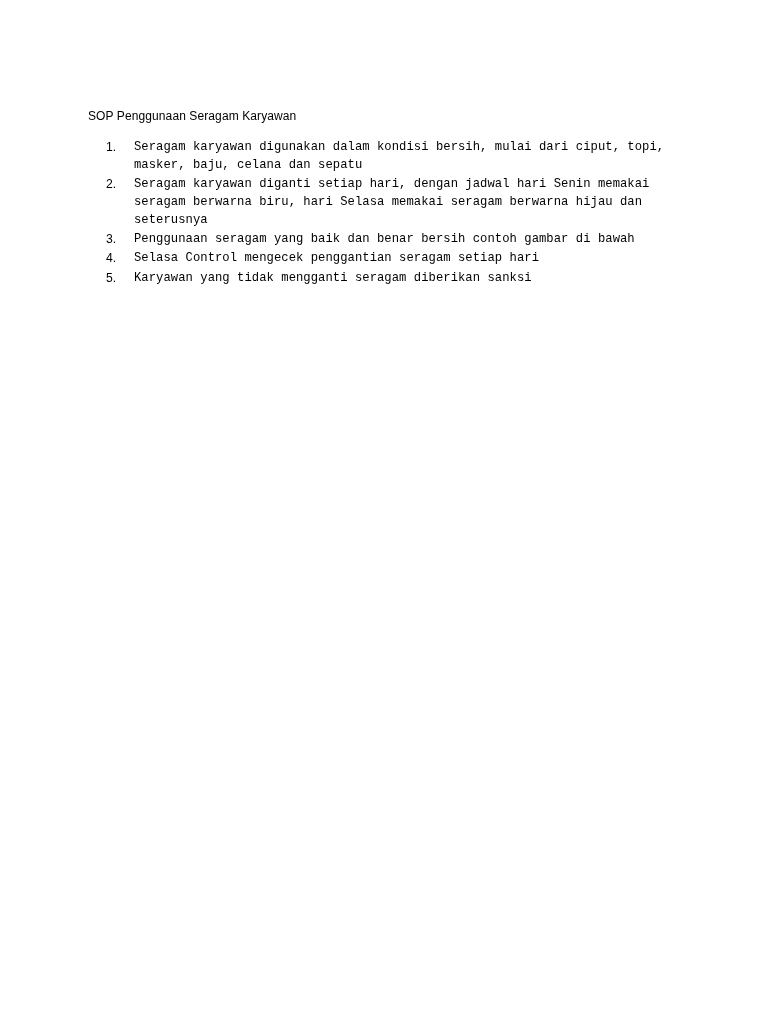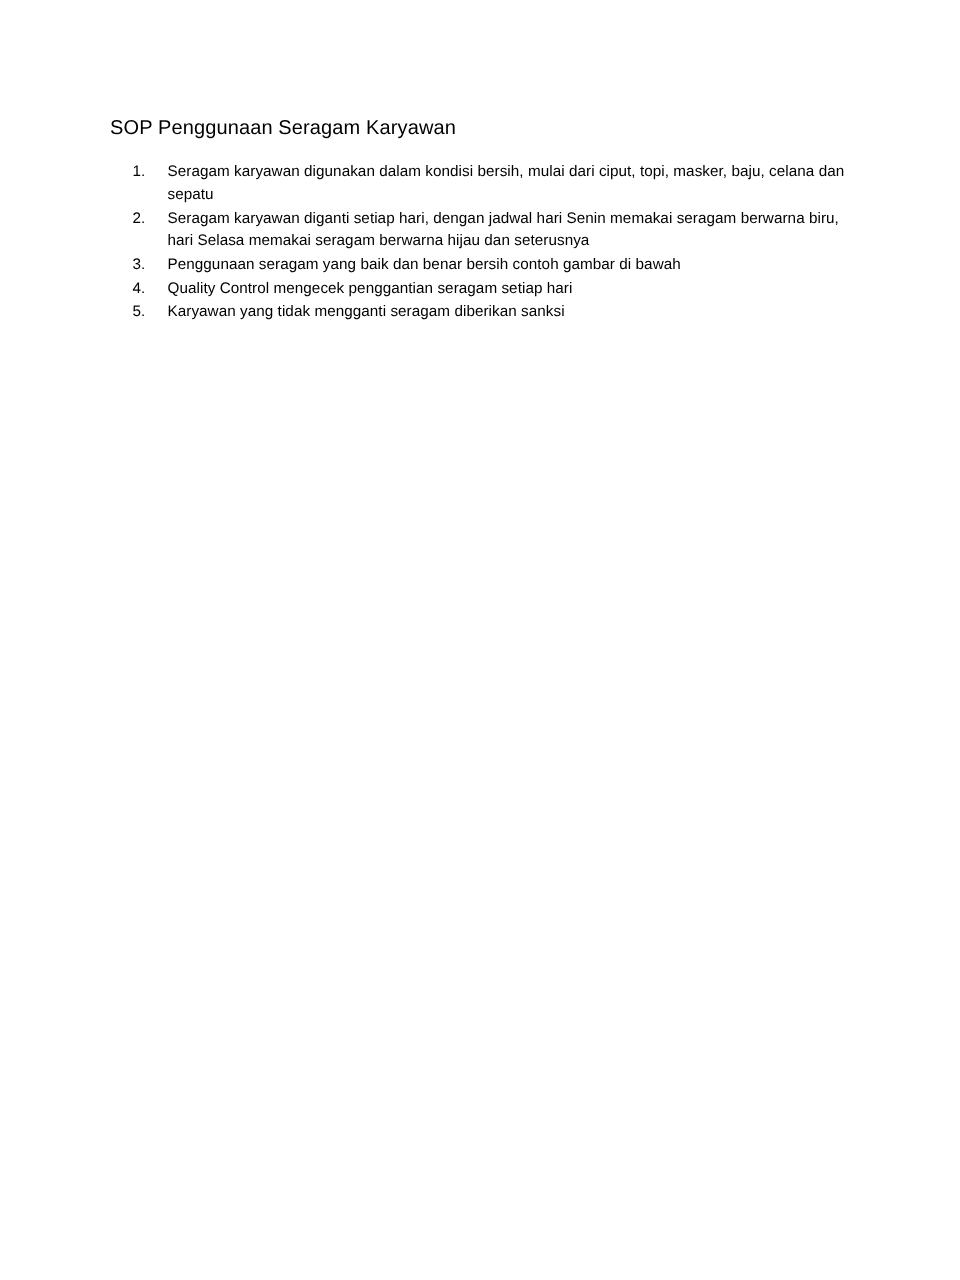--- a/index.html
+++ b/index.html
@@ -21,25 +21,25 @@
     background: #ffffff;
     box-sizing: border-box;
   }
   .doc-body {
     position: absolute;
     left: 88px;
     top: 92px;
     width: 600px;
   }
   .doc-title {
-    font-size: 16px;
+    font-size: 12px;
     line-height: 1.35;
     letter-spacing: 0.1px;
     color: #000000;
-    margin: 0 0 14px 0;
+    margin: 16px 0 14px 0;
     font-weight: normal;
   }
   ol.sop-list {
     margin: 0;
     padding: 0;
     list-style: none;
   }
   ol.sop-list > li {
     position: relative;
     padding-left: 46px;
@@ -53,20 +53,21 @@
     position: absolute;
     left: 18px;
     top: 0;
     width: 22px;
     text-align: left;
     font-size: 12.2px;
     line-height: 1.48;
   }
   ol.sop-list > li .txt {
     display: block;
+    font-family: Liberation Mono, monospace;
   }
 </style>
 </head>
 <body>
 
 <div class="page">
   <div class="doc-body">
 
     <p class="doc-title">SOP Penggunaan Seragam Karyawan</p>
 
@@ -82,21 +83,21 @@
         <span class="txt">Seragam karyawan diganti setiap hari, dengan jadwal hari Senin memakai seragam berwarna biru, hari Selasa memakai seragam berwarna hijau dan seterusnya</span>
       </li>
 
       <li>
         <span class="num">3.</span>
         <span class="txt">Penggunaan seragam yang baik dan benar bersih contoh gambar di bawah</span>
       </li>
 
       <li>
         <span class="num">4.</span>
-        <span class="txt">Quality Control mengecek penggantian seragam setiap hari</span>
+        <span class="txt">Selasa Control mengecek penggantian seragam setiap hari</span>
       </li>
 
       <li>
         <span class="num">5.</span>
         <span class="txt">Karyawan yang tidak mengganti seragam diberikan sanksi</span>
       </li>
 
     </ol>
   </div>
 </div>

